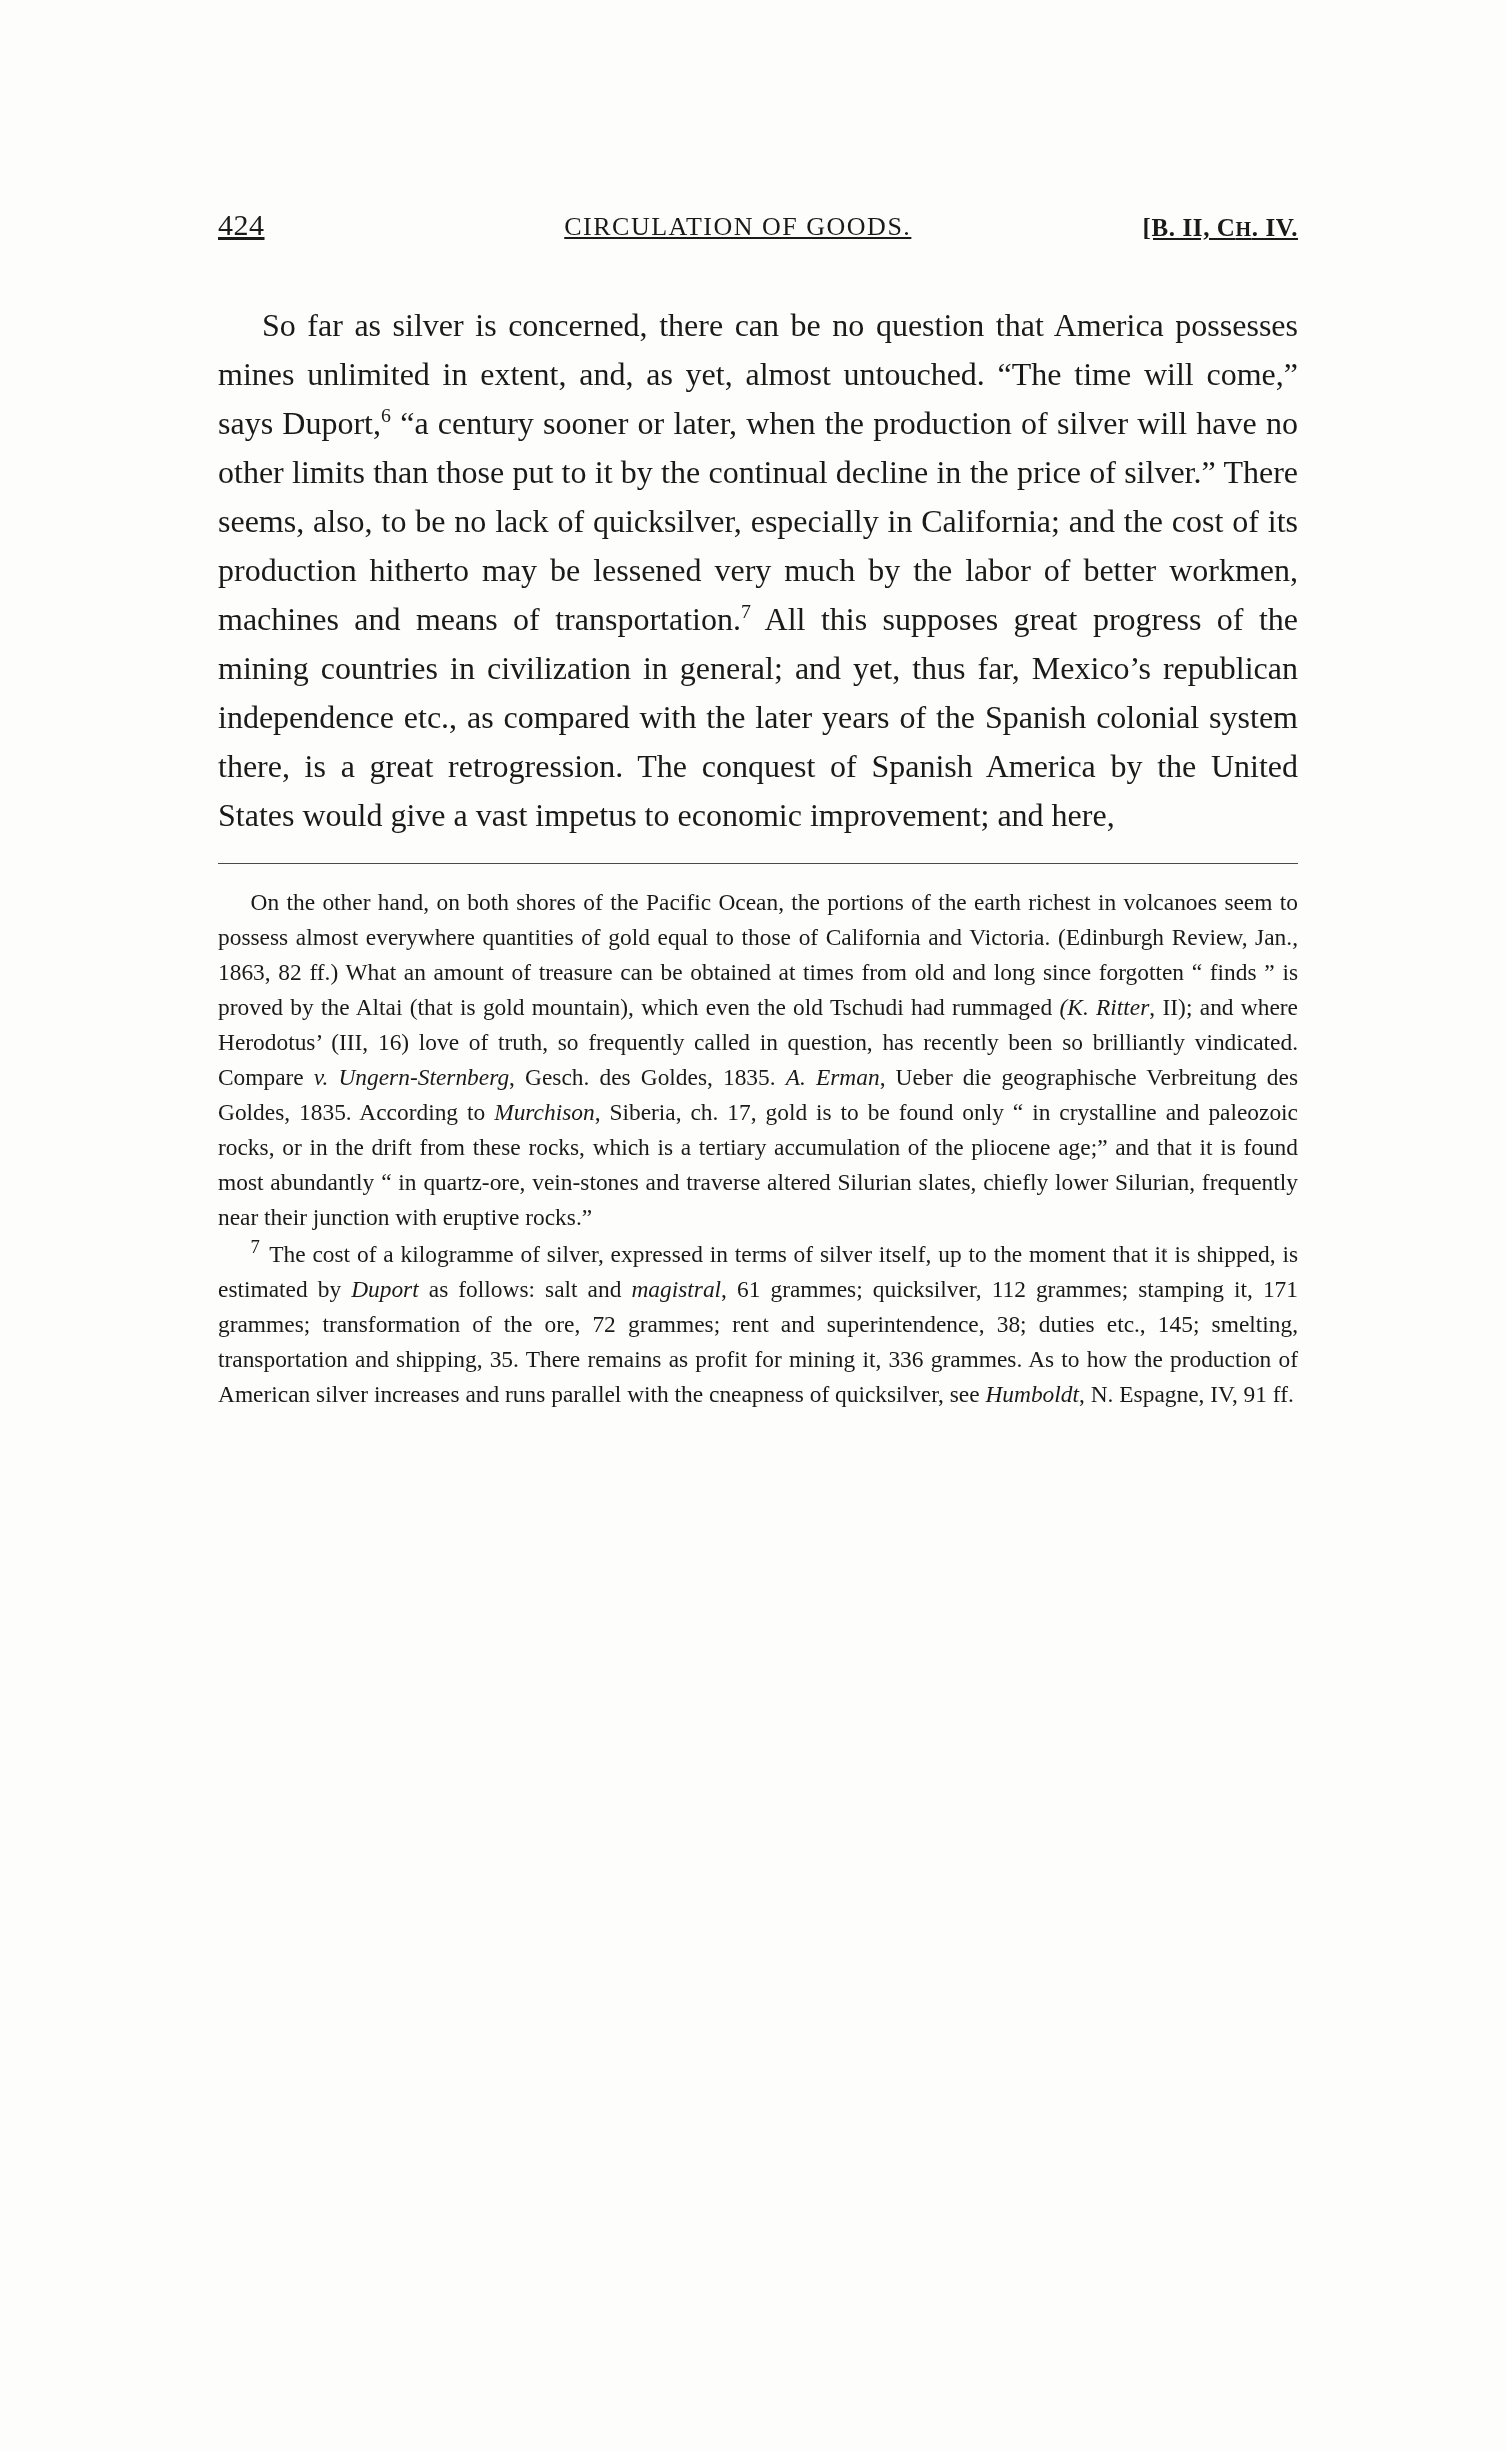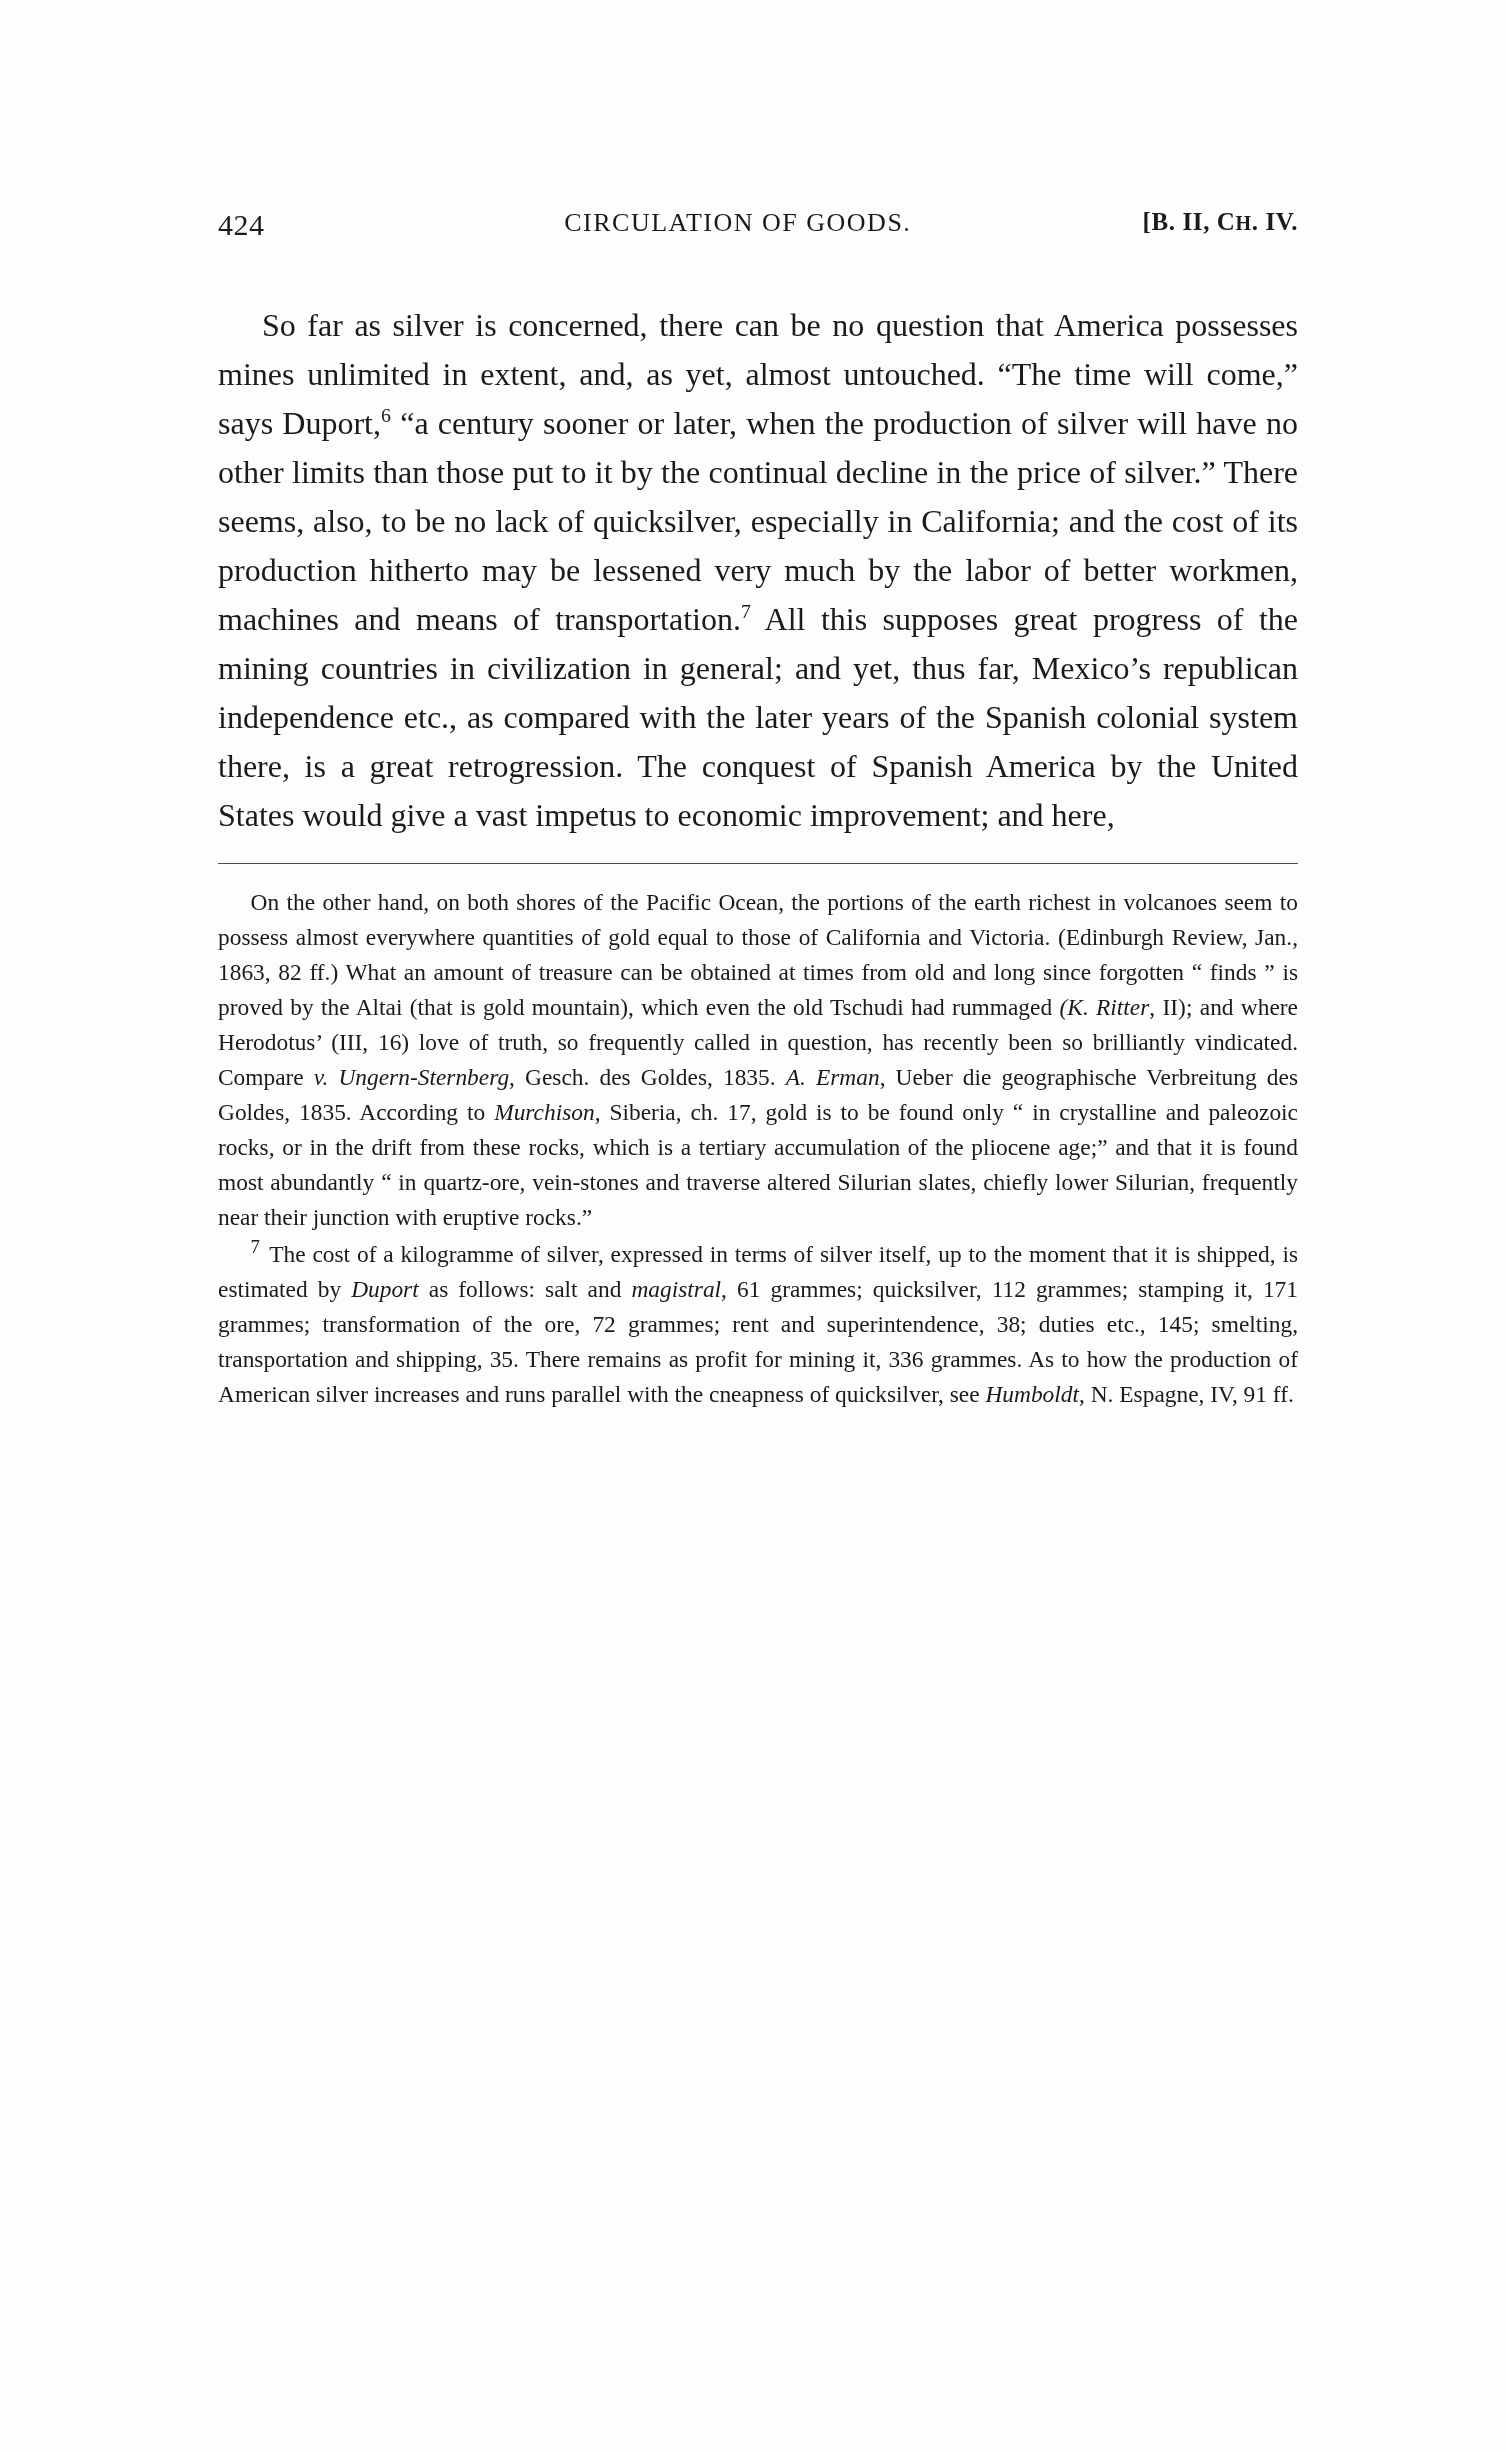--- a/index.html
+++ b/index.html
@@ -25,23 +25,24 @@
   .content {
     position: absolute;
     left: 218px;
     top: 208px;
     width: 1080px;
   }
 
   
   .runhead {
     display: flex;
-    align-items: flex-start;
+    align-items: flex-end;
     width: 100%;
     margin-bottom: 59px;
+    text-decoration: underline;
   }
   .folio {
     font-family: "Liberation Serif", serif;
     font-size: 30px;
     letter-spacing: 0.5px;
     width: 115px;
     flex: 0 0 auto;
   }
   .runhead-title {
     flex: 1 1 auto;

